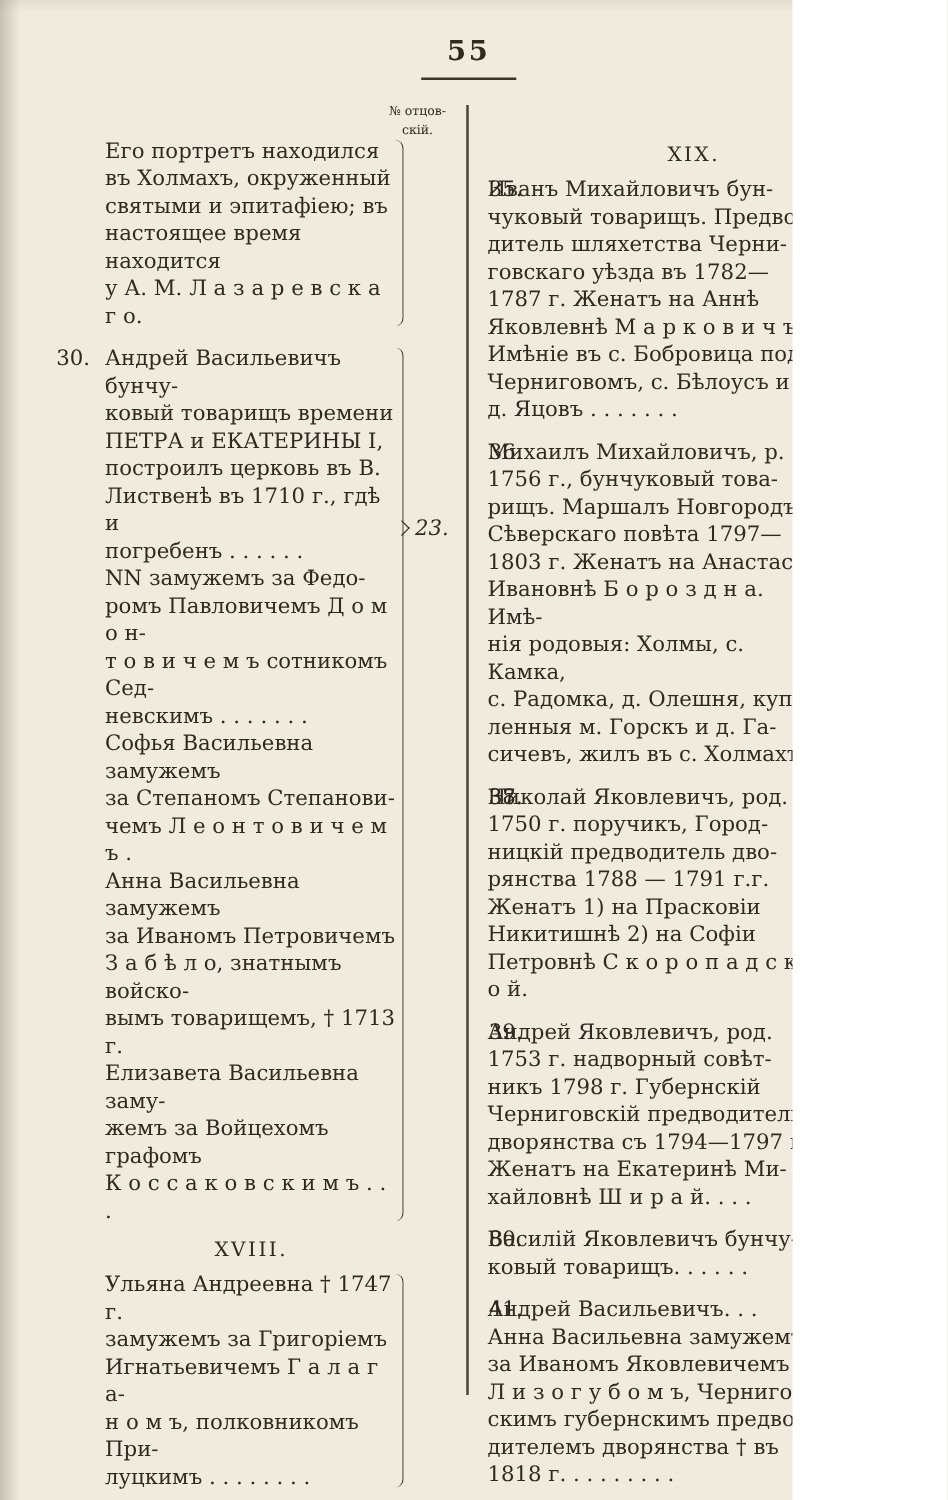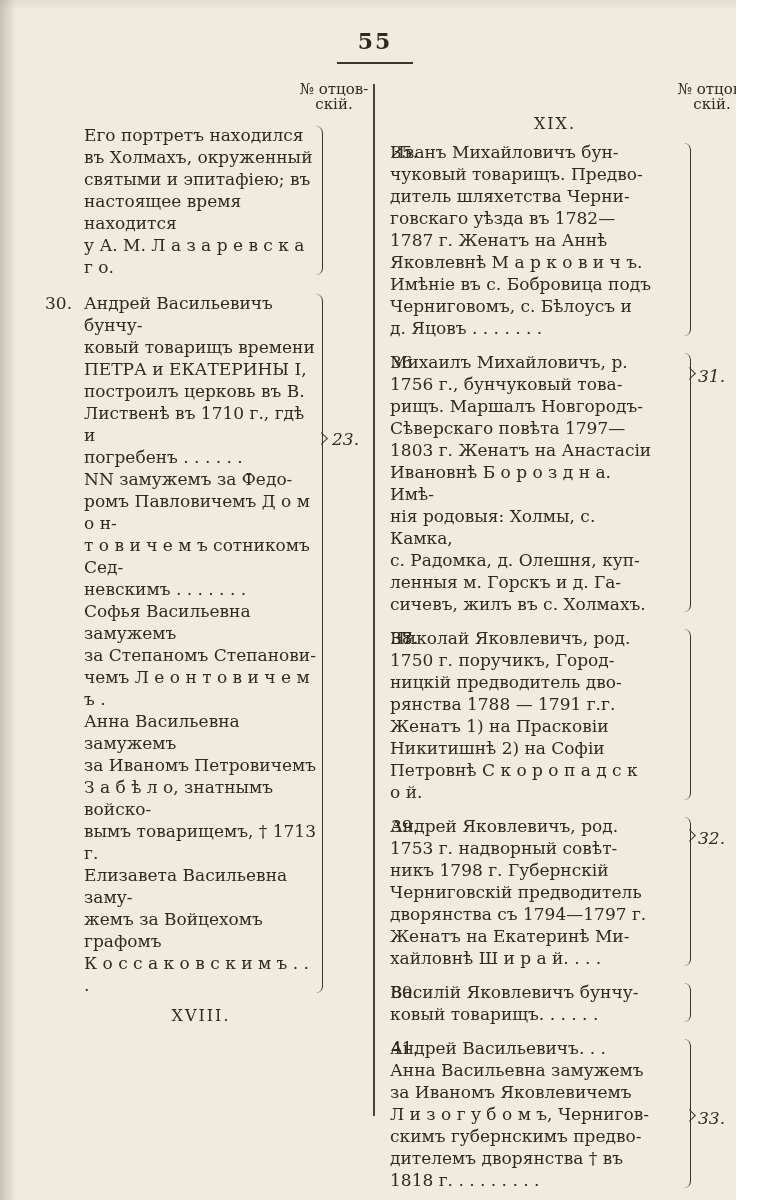--- a/index.html
+++ b/index.html
@@ -1,18 +1,18 @@
 <!DOCTYPE html>
 <html><head>
 <meta charset="utf-8">
 <style>
   html,body{margin:0;padding:0;}
   #page{
     position:relative;
-    width:736px;height:1200px;
+    width:634px;height:1200px;
     background:#efecdd;
     font-family:"DejaVu Serif","Liberation Serif",serif;
     color:#2e2a22;
     overflow:hidden;
   }
   #page::before{
     content:"";position:absolute;left:0;top:0;bottom:0;width:16px;
     background:linear-gradient(to right, rgba(92,88,72,0.28), rgba(92,88,72,0));
     pointer-events:none;
   }
@@ -24,38 +24,38 @@
   .pageno{
     position:absolute;left:337px;top:28px;width:76px;
     text-align:center;font-size:22px;font-weight:bold;letter-spacing:2px;
   }
   .pageno-rule{
     position:absolute;left:337px;top:62px;width:76px;height:2px;
     background:#3a362c;
   }
   .col-header{
     position:absolute;top:82px;width:72px;
-    font-size:15px;line-height:15px;text-align:center;
+    font-size:10px;line-height:15px;text-align:center;
     white-space:pre-line;
   }
   #hdr-left{left:298px;}
   #hdr-right{left:676px;}
   .divider{
     position:absolute;left:373px;top:84px;height:1032px;width:2px;
     background:#4a453a;
   }
   .col{position:absolute;top:106px;}
   #col-left{left:44px;width:334px;}
   #col-right{left:390px;width:368px;}
   .entry{position:relative;}
   .etext{
     font-size:17px;line-height:22px;
     white-space:pre-line;
   }
-  #col-left .etext{margin-left:40px;width:234px;margin-top:14px;}
+  #col-left .etext{margin-left:40px;width:234px;}
   #col-right .etext{width:262px;}
   .enum{position:absolute;left:1px;top:0;width:36px;font-size:17px;line-height:22px;}
   .mnum{position:absolute;font-size:17px;line-height:22px;font-style:italic;}
   #col-left .mnum{left:288px;}
   #col-right .mnum{left:308px;}
   .brace{
     position:absolute;top:2px;bottom:3px;width:7px;
     border-right:1.7px solid #38332a;
     border-top-right-radius:7px;border-bottom-right-radius:7px;
   }
@@ -126,20 +126,25 @@
 К о с с а к о в с к и м ъ .   .   .</div>
       <div class="brace">
           <i class="nub" style="top:140px"></i>
         </div>
       <span class="mnum" style="top:136px">23.</span>
     </div>
 
     <div class="sec-heading">XVIII.</div>
 
     <div class="entry mb10">
+      <div class="etext">Ульяна Андреевна † 1747 г.
+замужемъ  за  Григоріемъ
+Игнатьевичемъ  Г а л а г а-
+н о м ъ,  полковникомъ При-
+луцкимъ .   .   .   .   .   .   .   .</div>
       <div class="brace"></div>
     </div>
 
   </div>
 
   <div class="col" id="col-right">
     <div class="top-pad"></div>
 
     <div class="sec-heading">XIX.</div>
 

